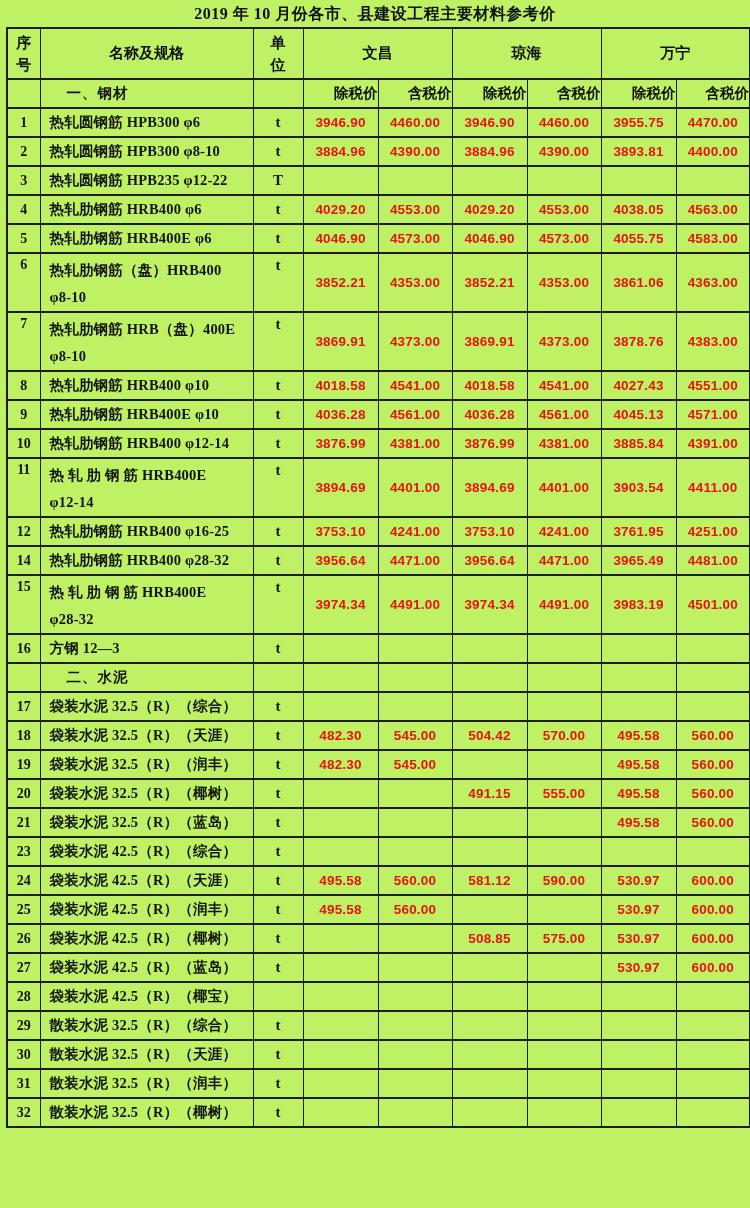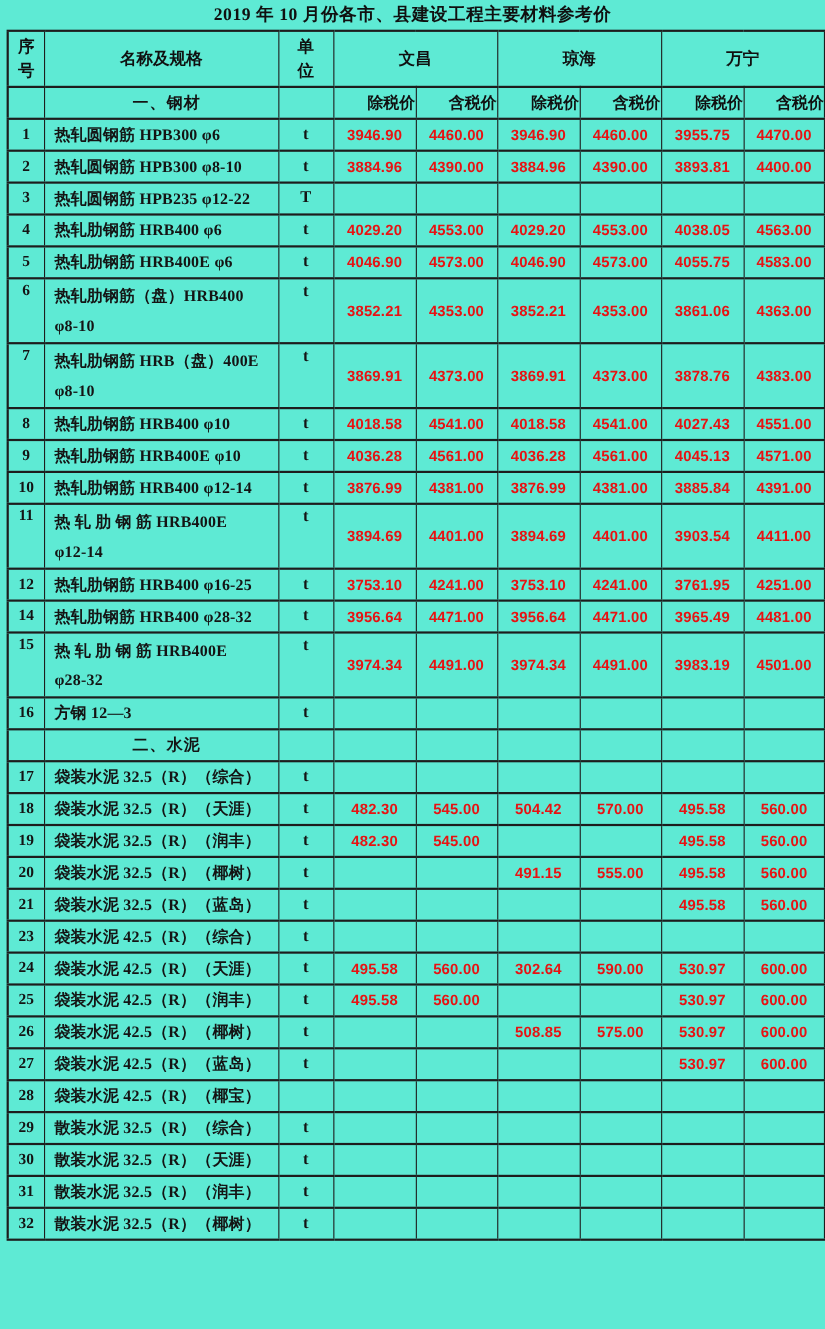--- a/index.html
+++ b/index.html
@@ -5,21 +5,21 @@
   html, body {
     margin: 0;
     padding: 0;
     background: #ffffff;
     width: 750px;
   }
   .page {
     position: relative;
     width: 750px;
     height: 1208px;
-    background: #5eead4;
+    background: #bef264;
     font-family: "Liberation Serif", serif;
     color: #141414;
     overflow: hidden;
   }
   .doc-title {
     height: 27px;
     line-height: 27px;
     text-align: center;
     font-weight: bold;
     font-size: 16px;
@@ -85,22 +85,22 @@
     color: var(--price-color, #e81212);
     letter-spacing: 0.2px;
   }
   td.c-price-header {
     text-align: right;
     font-weight: bold;
     font-size: 14.5px;
     color: #101010;
   }
   td.c-section {
-    text-align: center;
-    padding-left: 10px;
+    text-align: left;
+    padding-left: 26px;
     font-weight: bold;
     font-size: 14.5px;
     letter-spacing: 1px;
   }
   tr.item-row.tall td.c-no,
   tr.item-row.tall td.c-name,
   tr.item-row.tall td.c-unit {
     vertical-align: top;
     padding-top: 3px;
   }
@@ -399,21 +399,21 @@
           <td class="c-price"></td>
           <td class="c-price"></td>
           <td class="c-price"></td>
         </tr>
         <tr class="item-row">
           <td class="c-no">24</td>
           <td class="c-name">袋装水泥 42.5（R）（天涯）</td>
           <td class="c-unit">t</td>
           <td class="c-price">495.58</td>
           <td class="c-price">560.00</td>
-          <td class="c-price">302.64</td>
+          <td class="c-price">581.12</td>
           <td class="c-price">590.00</td>
           <td class="c-price">530.97</td>
           <td class="c-price">600.00</td>
         </tr>
         <tr class="item-row">
           <td class="c-no">25</td>
           <td class="c-name">袋装水泥 42.5（R）（润丰）</td>
           <td class="c-unit">t</td>
           <td class="c-price">495.58</td>
           <td class="c-price">560.00</td>

